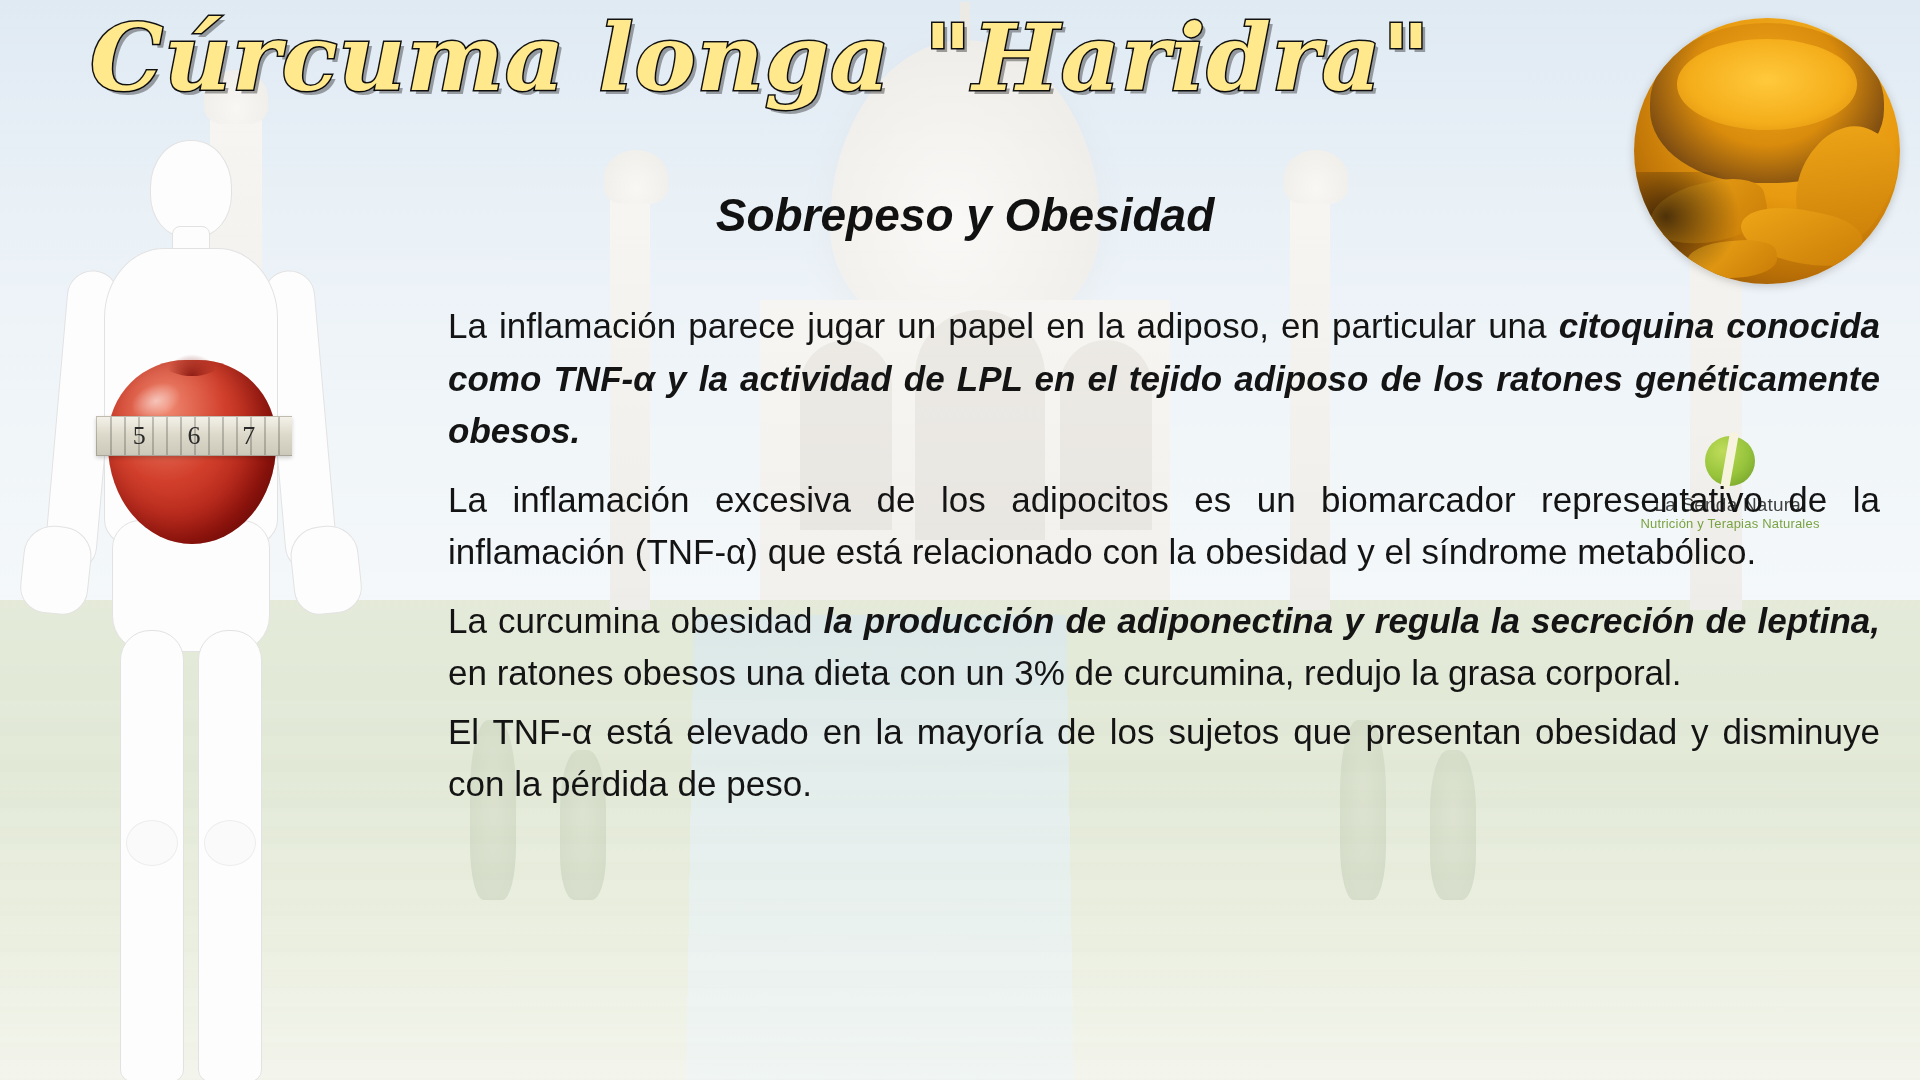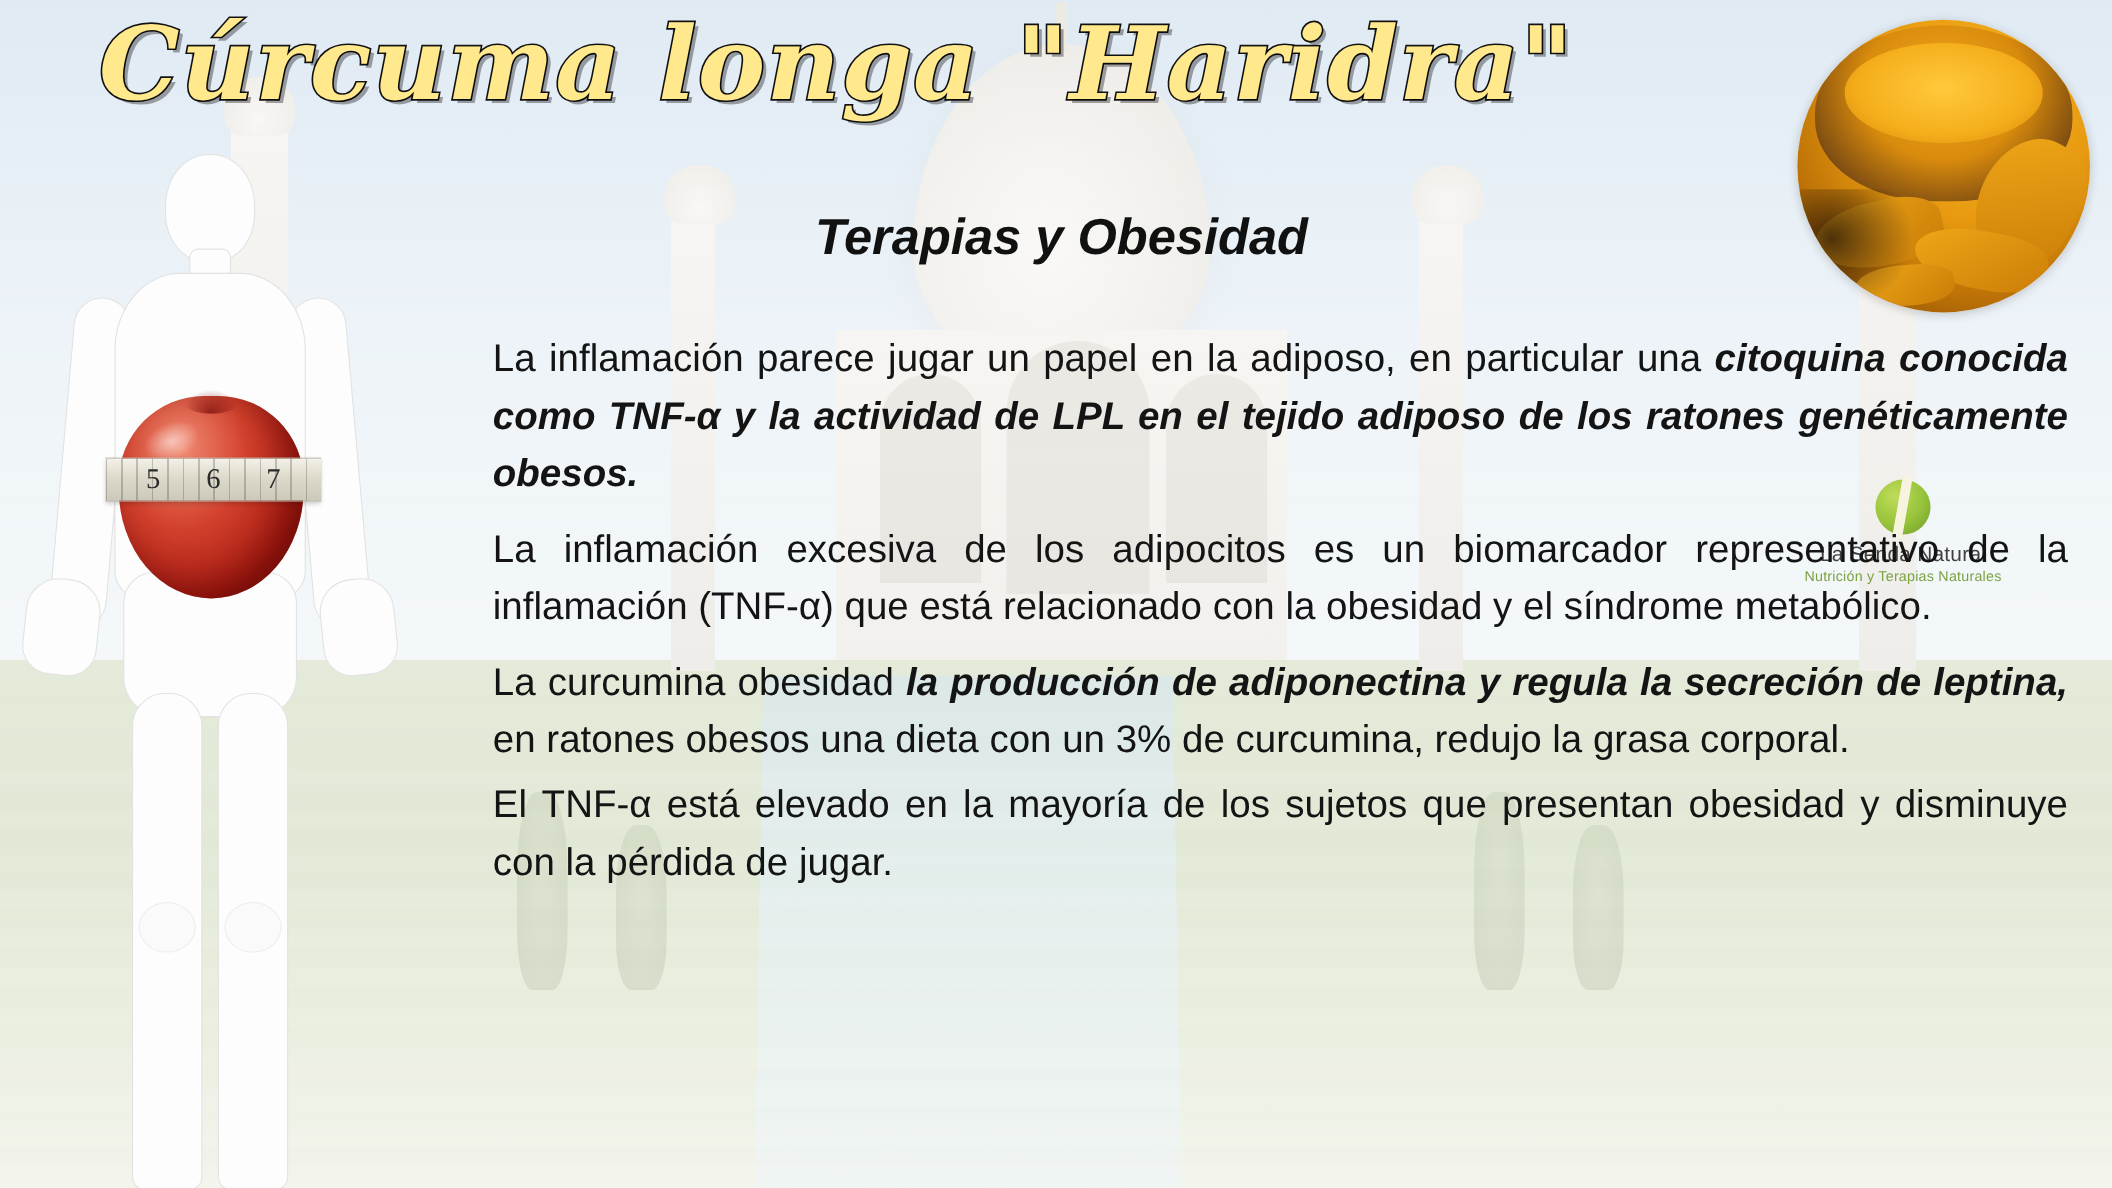--- a/index.html
+++ b/index.html
@@ -283,21 +283,21 @@
     <div class="tree" style="left:470px;"></div>
     <div class="tree" style="left:560px; height:150px;"></div>
     <div class="tree" style="left:1340px;"></div>
     <div class="tree" style="left:1430px; height:150px;"></div>
     <div class="walkway"></div>
     <div class="bg-haze"></div>
   </div>
 
   <div class="title">Cúrcuma longa "Haridra"</div>
 
-  <div class="subtitle">Terapias y Obesidad</div>
+  <div class="subtitle">Sobrepeso y Obesidad</div>
 
   <div class="turmeric">
     <div class="bowl"></div>
     <div class="powder"></div>
     <div class="root r3"></div>
     <div class="root r1"></div>
     <div class="root r2"></div>
     <div class="root r4"></div>
     <div class="dark"></div>
   </div>
@@ -350,18 +350,18 @@
 
     <p class="para">
       <span>La inflamación excesiva de los adipocitos es un biomarcador representativo de la inflamación (TNF-α) que está relacionado con la obesidad y el síndrome metabólico.</span>
     </p>
 
     <p class="para tight">
       <span>La curcumina obesidad </span><b>la producción de adiponectina y regula la secreción de leptina,</b><span> en ratones obesos una dieta con un 3% de curcumina, redujo la grasa corporal.</span>
     </p>
 
     <p class="para">
-      <span>El TNF-α está elevado en la mayoría de los sujetos que presentan obesidad y disminuye con la pérdida de jugar.</span>
+      <span>El TNF-α está elevado en la mayoría de los sujetos que presentan obesidad y disminuye con la pérdida de peso.</span>
     </p>
 
   </div>
 
 </div>
 
 </body></html>

